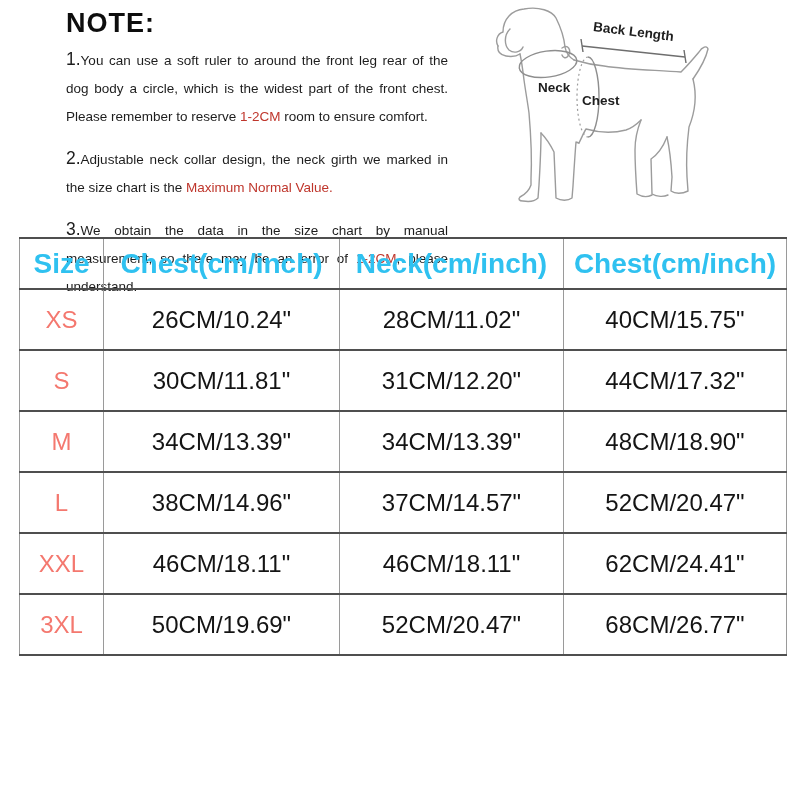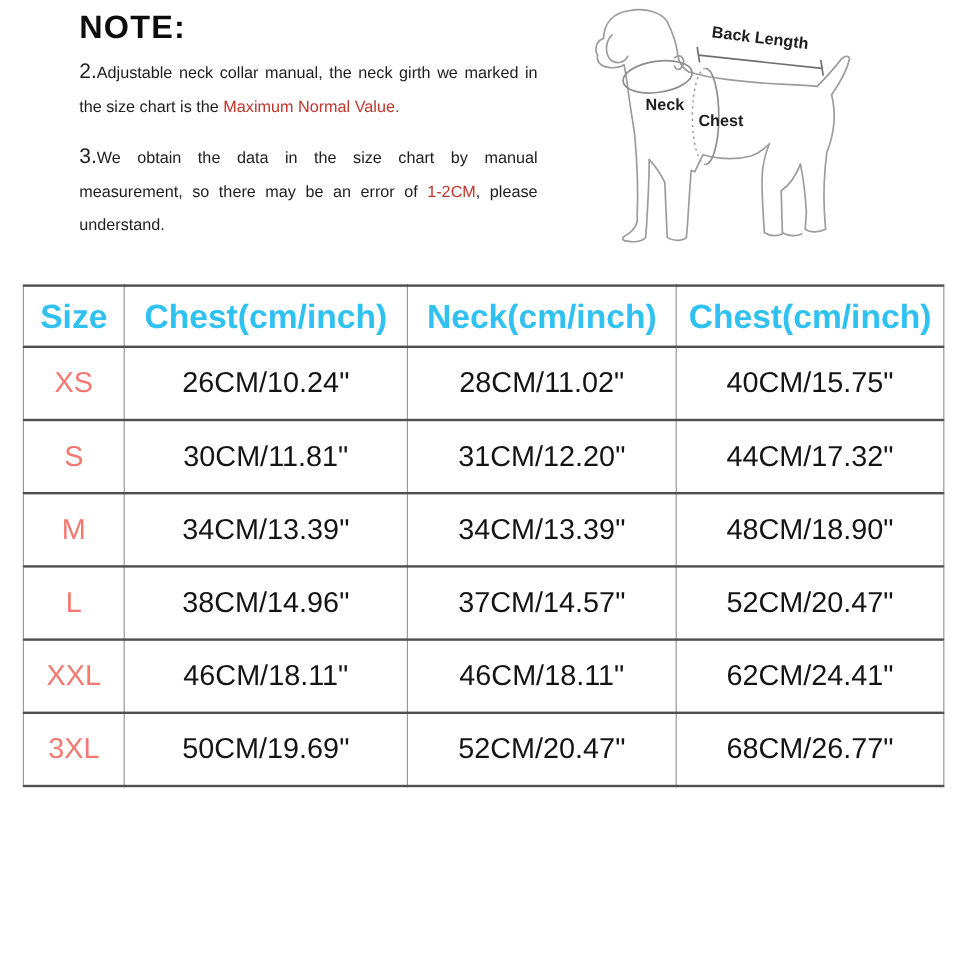--- a/index.html
+++ b/index.html
@@ -60,21 +60,22 @@
   .col-neck { width:224px; } .col-chest { width:223px; }
 </style>
 </head>
 <body>
 
 <div class="page">
 
   <div class="note-section">
     <h1 class="note-title">NOTE:</h1>
     <div>
-        <p class="note-item"><span class="note-num">2.</span><span>Adjustable neck collar manual, the neck girth we marked in the size chart is the </span><span class="red">Maximum Normal Value.</span></p>
+        <p class="note-item"><span class="note-num">1.</span><span>You can use a soft ruler to around the front leg rear of the dog body a circle, which is the widest part of the front chest. Please remember to reserve </span><span class="red">1-2CM</span><span> room to ensure comfort.</span></p>
+        <p class="note-item"><span class="note-num">2.</span><span>Adjustable neck collar design, the neck girth we marked in the size chart is the </span><span class="red">Maximum Normal Value.</span></p>
         <p class="note-item"><span class="note-num">3.</span><span>We obtain the data in the size chart by manual measurement, so there may be an error of </span><span class="red">1-2CM</span><span>, please understand.</span></p>
       </div>
   </div>
 
   <div class="dog-figure">
     <svg viewBox="0 0 322 232" xmlns="http://www.w3.org/2000/svg">
 
       <path class="dog-stroke" d="M20,46 C17,41 19,34 25,32 C25,19 34,10 46,9 C61,6 74,11 78,18 C82,26 86,37 87,47 C88,53 91,57 96,60"></path>
 
       <path class="dog-stroke" d="M32,29 C26,35 26,45 31,50 C36,54 43,52 45,47"></path>

